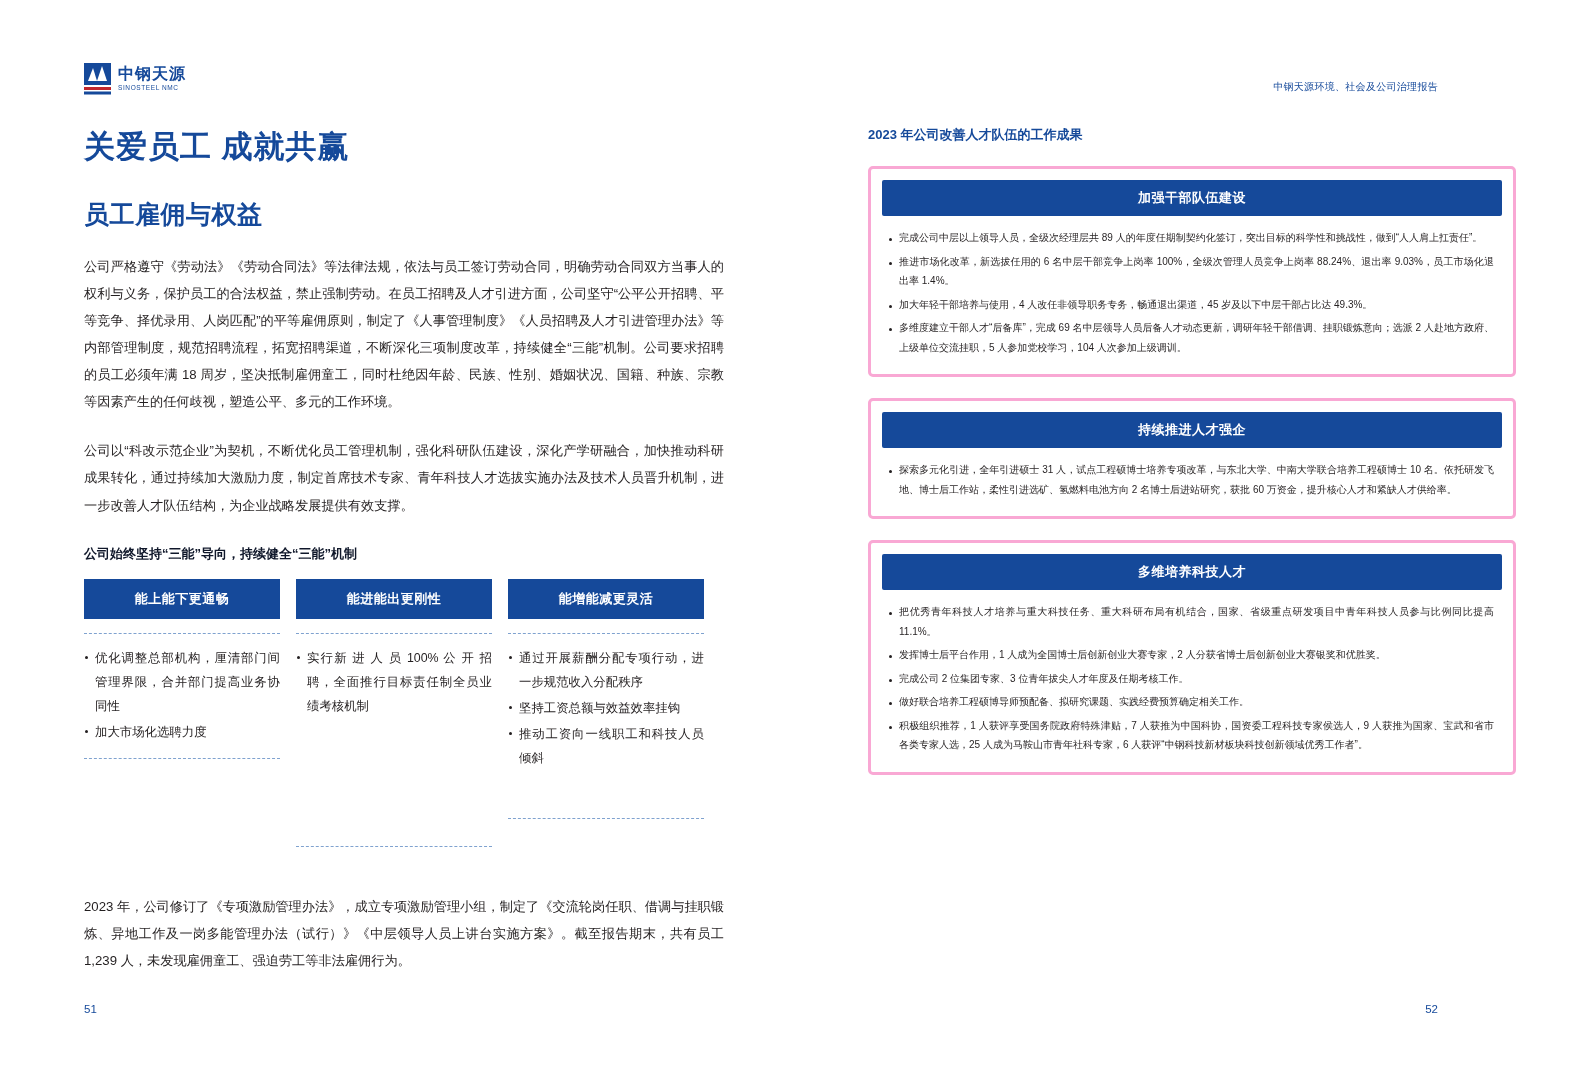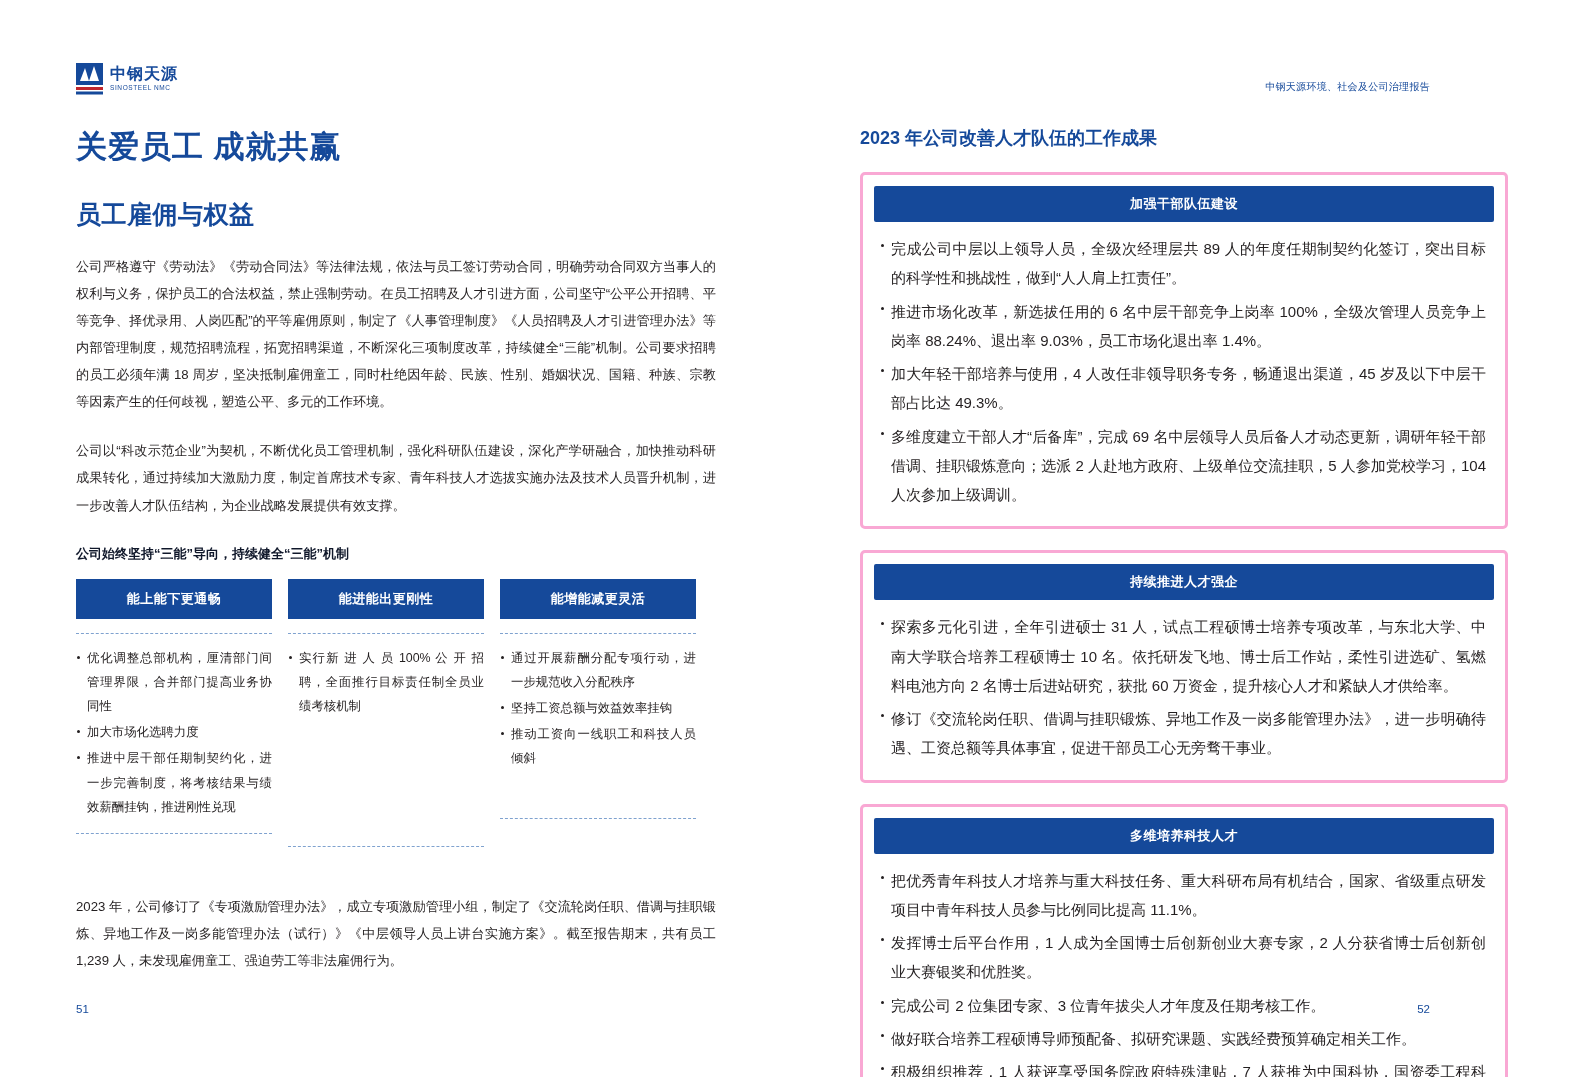--- a/index.html
+++ b/index.html
@@ -10,21 +10,21 @@
   body {
     width: 1587px;
     height: 1077px;
     font-family: "Liberation Sans", "DejaVu Sans", sans-serif;
     color: #231f20;
     position: relative;
     overflow: hidden;
   }
   .page {
     position: absolute;
-    top: 0; left: 0;
+    top: 0; left: 8px;
     width: 1512px;
     height: 1077px;
   }
   
   .logo-wrap {
     position: absolute;
     left: 76px;
     top: 63px;
     display: flex;
     align-items: center;
@@ -148,21 +148,21 @@
   }
 
   
   .right-col {
     position: absolute;
     left: 860px;
     top: 126px;
     width: 648px;
   }
   .right-title {
-    font-size: 18px;
+    font-size: 13px;
     font-weight: 700;
     color: #15499a;
     margin: 0 0 22px 0;
   }
   .card {
     border: 3px solid #f9a8d4;
     border-radius: 5px;
     padding: 11px 11px 13px 11px;
     margin-bottom: 21px;
   }
@@ -178,21 +178,21 @@
   }
   .card-body {
     padding: 12px 8px 0 6px;
   }
   .card-body ul {
     list-style: none;
     margin: 0;
     padding: 0;
   }
   .card-body li {
-    font-size: 15px;
+    font-size: 10px;
     line-height: 1.95;
     text-align: justify;
     position: relative;
     padding-left: 11px;
     margin-bottom: 4px;
   }
   .card-body li:before {
     content: "";
     position: absolute;
     left: 1px;
@@ -252,21 +252,20 @@
     <div class="blue-lead">公司始终坚持“三能”导向，持续健全“三能”机制</div>
 
     <div class="three-cols">
 
       <div class="tri-col">
         <div class="tri-head">能上能下更通畅</div>
         <div class="dash-sep"></div>
         <ul class="bullets">
           <li>优化调整总部机构，厘清部门间管理界限，合并部门提高业务协同性</li>
           <li>加大市场化选聘力度</li>
-          <li>推进中层干部任期制契约化，进一步完善制度，将考核结果与绩效薪酬挂钩，推进刚性兑现</li>
         </ul>
         <div class="dash-sep"></div>
       </div>
 
       <div class="tri-col">
         <div class="tri-head">能进能出更刚性</div>
         <div class="dash-sep"></div>
         <ul class="bullets">
           <li>实行新 进 人 员 100% 公 开 招聘，全面推行目标责任制全员业绩考核机制</li>
         </ul>
@@ -302,21 +301,20 @@
           <li>多维度建立干部人才“后备库”，完成 69 名中层领导人员后备人才动态更新，调研年轻干部借调、挂职锻炼意向；选派 2 人赴地方政府、上级单位交流挂职，5 人参加党校学习，104 人次参加上级调训。</li>
         </ul>
       </div>
     </div>
 
     <div class="card">
       <div class="card-head">持续推进人才强企</div>
       <div class="card-body">
         <ul>
           <li>探索多元化引进，全年引进硕士 31 人，试点工程硕博士培养专项改革，与东北大学、中南大学联合培养工程硕博士 10 名。依托研发飞地、博士后工作站，柔性引进选矿、氢燃料电池方向 2 名博士后进站研究，获批 60 万资金，提升核心人才和紧缺人才供给率。</li>
-          <li>修订《交流轮岗任职、借调与挂职锻炼、异地工作及一岗多能管理办法》，进一步明确待遇、工资总额等具体事宜，促进干部员工心无旁骛干事业。</li>
         </ul>
       </div>
     </div>
 
     <div class="card">
       <div class="card-head">多维培养科技人才</div>
       <div class="card-body">
         <ul>
           <li>把优秀青年科技人才培养与重大科技任务、重大科研布局有机结合，国家、省级重点研发项目中青年科技人员参与比例同比提高 11.1%。</li>
           <li>发挥博士后平台作用，1 人成为全国博士后创新创业大赛专家，2 人分获省博士后创新创业大赛银奖和优胜奖。</li>

